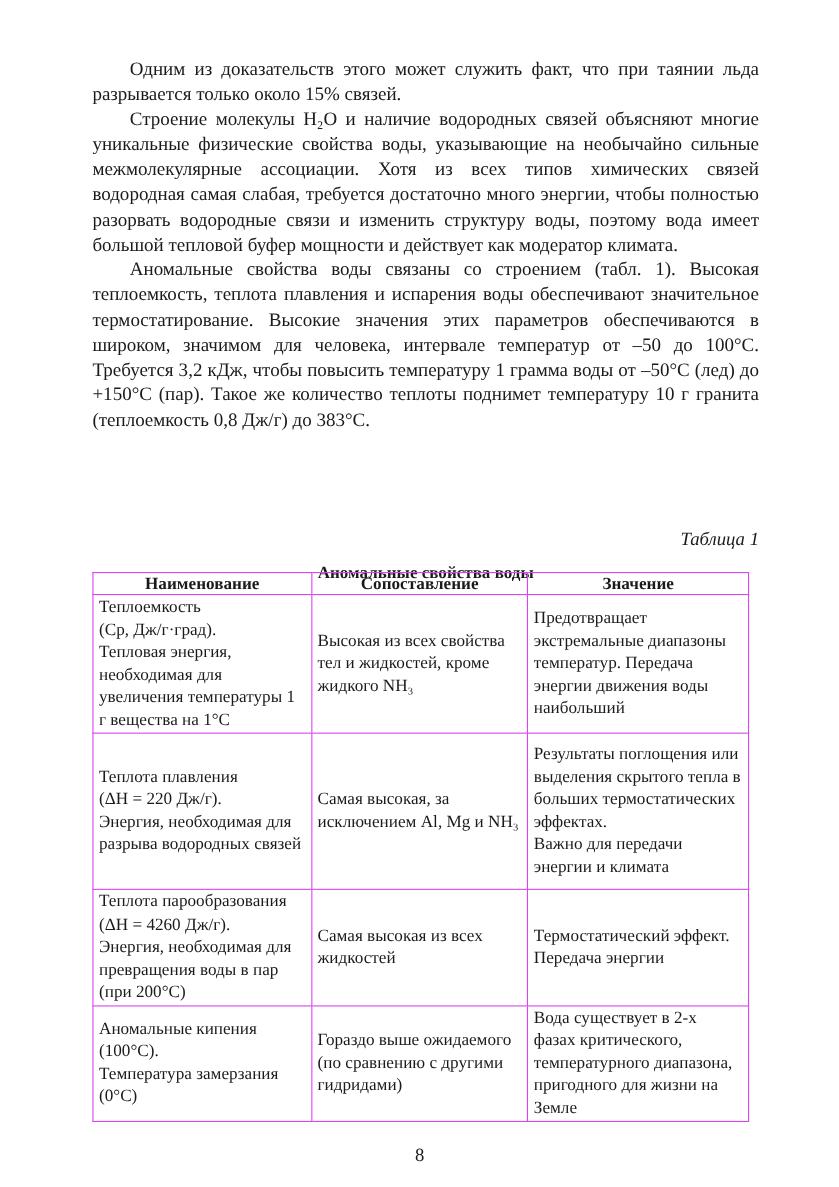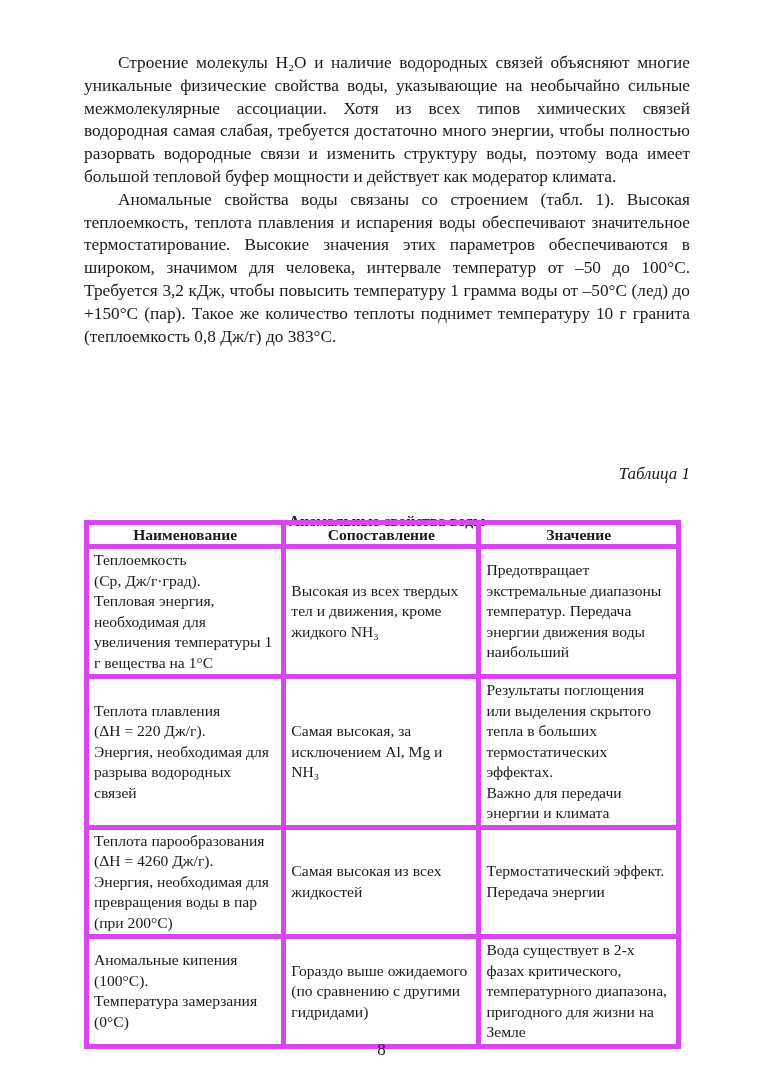--- a/index.html
+++ b/index.html
@@ -1,37 +1,38 @@
 <!DOCTYPE html>
 <html><head>
 <meta charset="utf-8">
 <style>
   html, body { margin: 0; padding: 0; background: #ffffff; }
   body { width: 763px; height: 1079px; position: relative; overflow: hidden;
          font-family: "Liberation Serif", serif; color: #1a1a1a; }
   .page { position: absolute; left: 84px; top: 52px; width: 606px; }
   p.para { margin: 0; font-size: 17.3px; line-height: 22.8px; text-align: justify;
            text-indent: 34px; hyphens: manual; }
-  .caption-right { position: absolute; left: 84px; top: 464px; width: 606px; text-align: right;
+  .caption-right { position: absolute; left: 84px; top: 480px; width: 606px; text-align: right;
                    font-style: italic; font-size: 17px; }
   .table-title { position: absolute; left: 84px; top: 512px; width: 606px; text-align: center;
                  font-weight: bold; font-size: 15.5px; }
   table.props { position: absolute; left: 84px; top: 520px; width: 597px;
                 border-collapse: collapse; font-size: 15.6px; line-height: 20.5px; }
-  table.props th, table.props td { border: 5px solid #d946ef; vertical-align: middle;
+  table.props th, table.props td { border: 1px solid #d946ef; vertical-align: middle;
                  padding: 1px 6px 1px 5px; text-align: left; }
   table.props th { font-weight: bold; text-align: center; padding: 0 4px; line-height: 19px; }
   col.c1 { width: 199px; } col.c2 { width: 197px; } col.c3 { width: 201px; }
   .page-num { position: absolute; left: 0; width: 763px; top: 1040px; text-align: center; font-size: 17px; }
   .ln { display: block; }
 </style>
 </head>
 <body>
 
 <div class="page">
+  <p class="para">Одним из доказательств этого может служить факт, что при таянии льда разрывается только около 15% связей.</p>
   <p class="para">Строение молекулы H₂O и наличие водородных связей объясняют многие уникальные физические свойства воды, указывающие на необычайно сильные межмолекулярные ассоциации. Хотя из всех типов химических связей водородная самая слабая, требуется достаточно много энергии, чтобы полностью разорвать водородные связи и изменить структуру воды, поэтому вода имеет большой тепловой буфер мощности и действует как модератор климата.</p>
   <p class="para">Аномальные свойства воды связаны со строением (табл. 1). Высокая теплоемкость, теплота плавления и испарения воды обеспечивают значительное термостатирование. Высокие значения этих параметров обеспечиваются в широком, значимом для человека, интервале температур от –50 до 100°C. Требуется 3,2 кДж, чтобы повысить температуру 1 грамма воды от –50°C (лед) до +150°C (пар). Такое же количество теплоты поднимет температуру 10 г гранита (теплоемкость 0,8 Дж/г) до 383°C.</p>
 </div>
 
 <div class="caption-right">Таблица 1</div>
 <div class="table-title">Аномальные свойства воды</div>
 
 <table class="props">
   <colgroup>
       <col class="c1">
@@ -45,21 +46,21 @@
       <th>Значение</th>
     </tr>
   </thead>
   <tbody>
     <tr style="height:123px">
       <td>
         <span class="ln">Теплоемкость</span>
         <span class="ln">(Cp, Дж/г·град).</span>
         <span class="ln">Тепловая энергия, необходимая для увеличения температуры 1 г вещества на 1°C</span>
       </td>
-      <td>Высокая из всех твердых тел и движения, кроме жидкого NH₃</td>
+      <td>Высокая из всех свойства тел и жидкостей, кроме жидкого NH₃</td>
       <td>
         <span class="ln">Предотвращает экстремальные диапазоны температур. Передача энергии движения воды наибольший</span>
       </td>
     </tr>
     <tr style="height:142px">
       <td>
         <span class="ln">Теплота плавления</span>
         <span class="ln">(ΔH = 220 Дж/г).</span>
         <span class="ln">Энергия, необходимая для разрыва водородных связей</span>
       </td>

